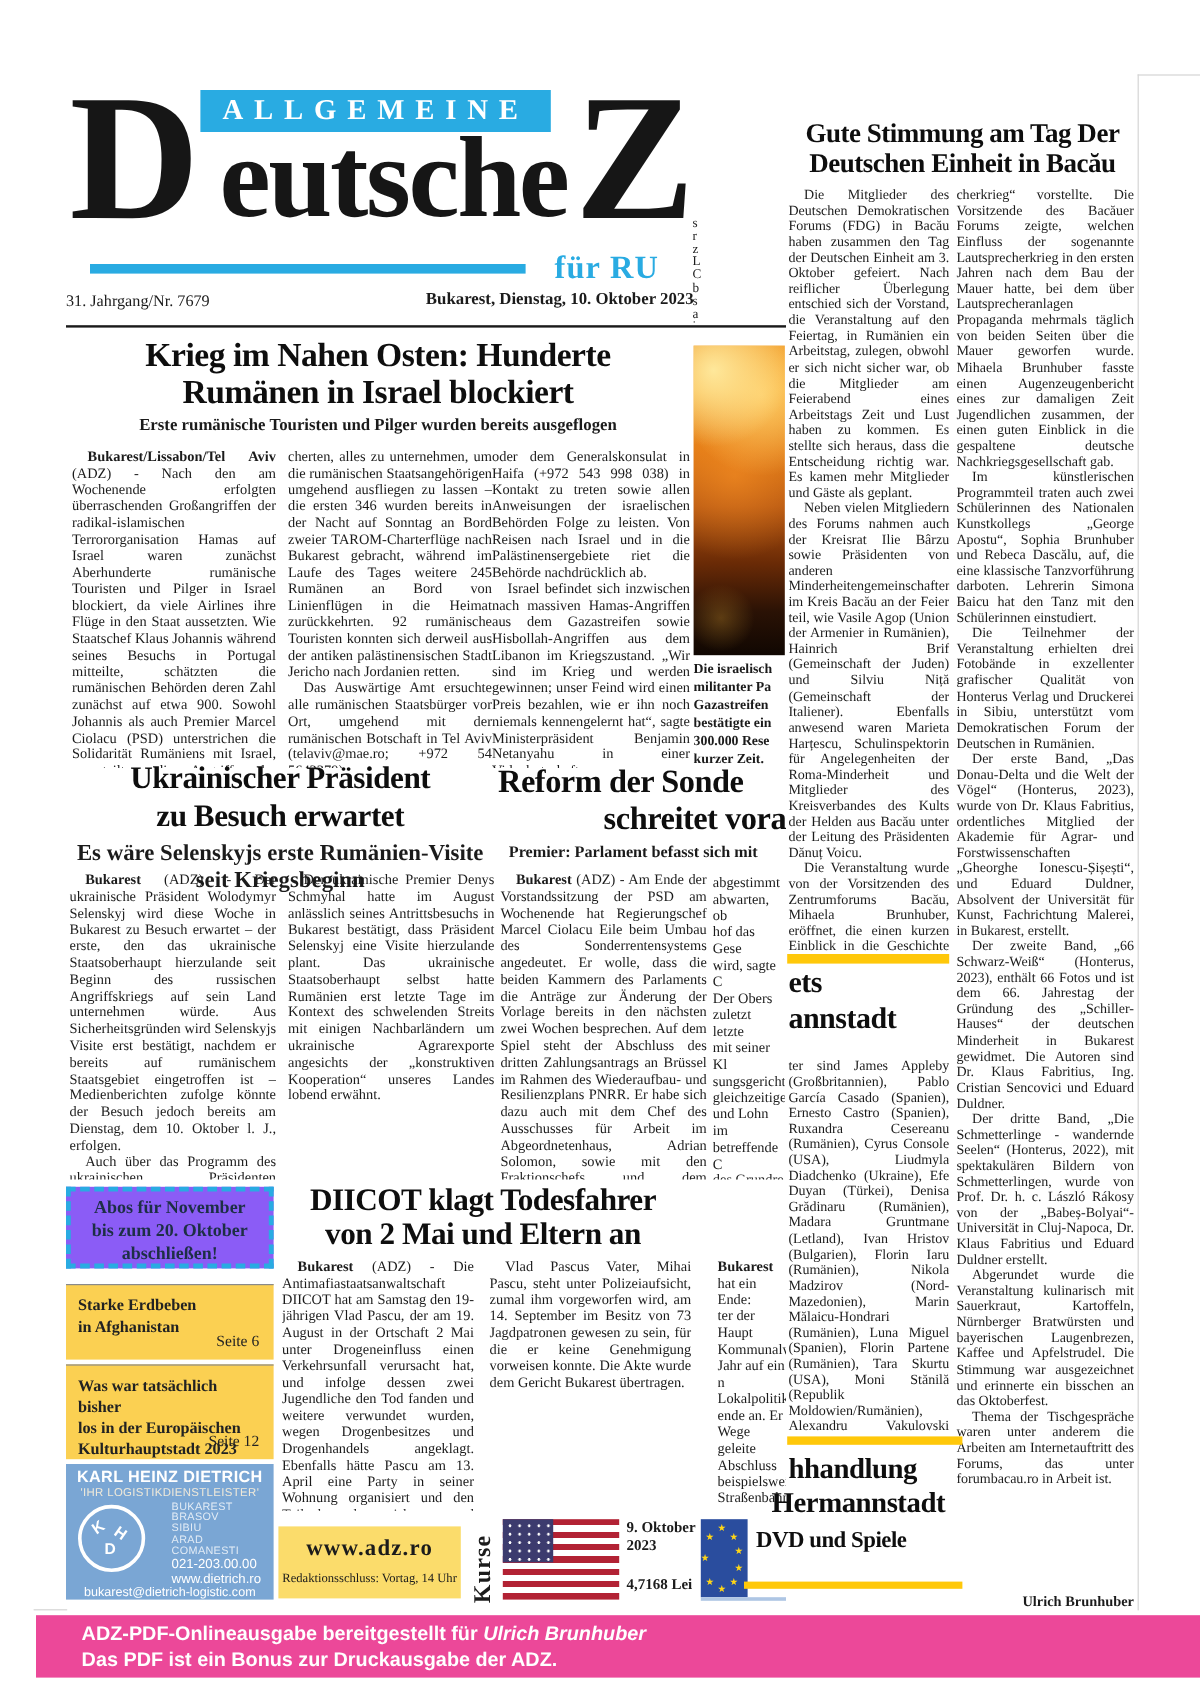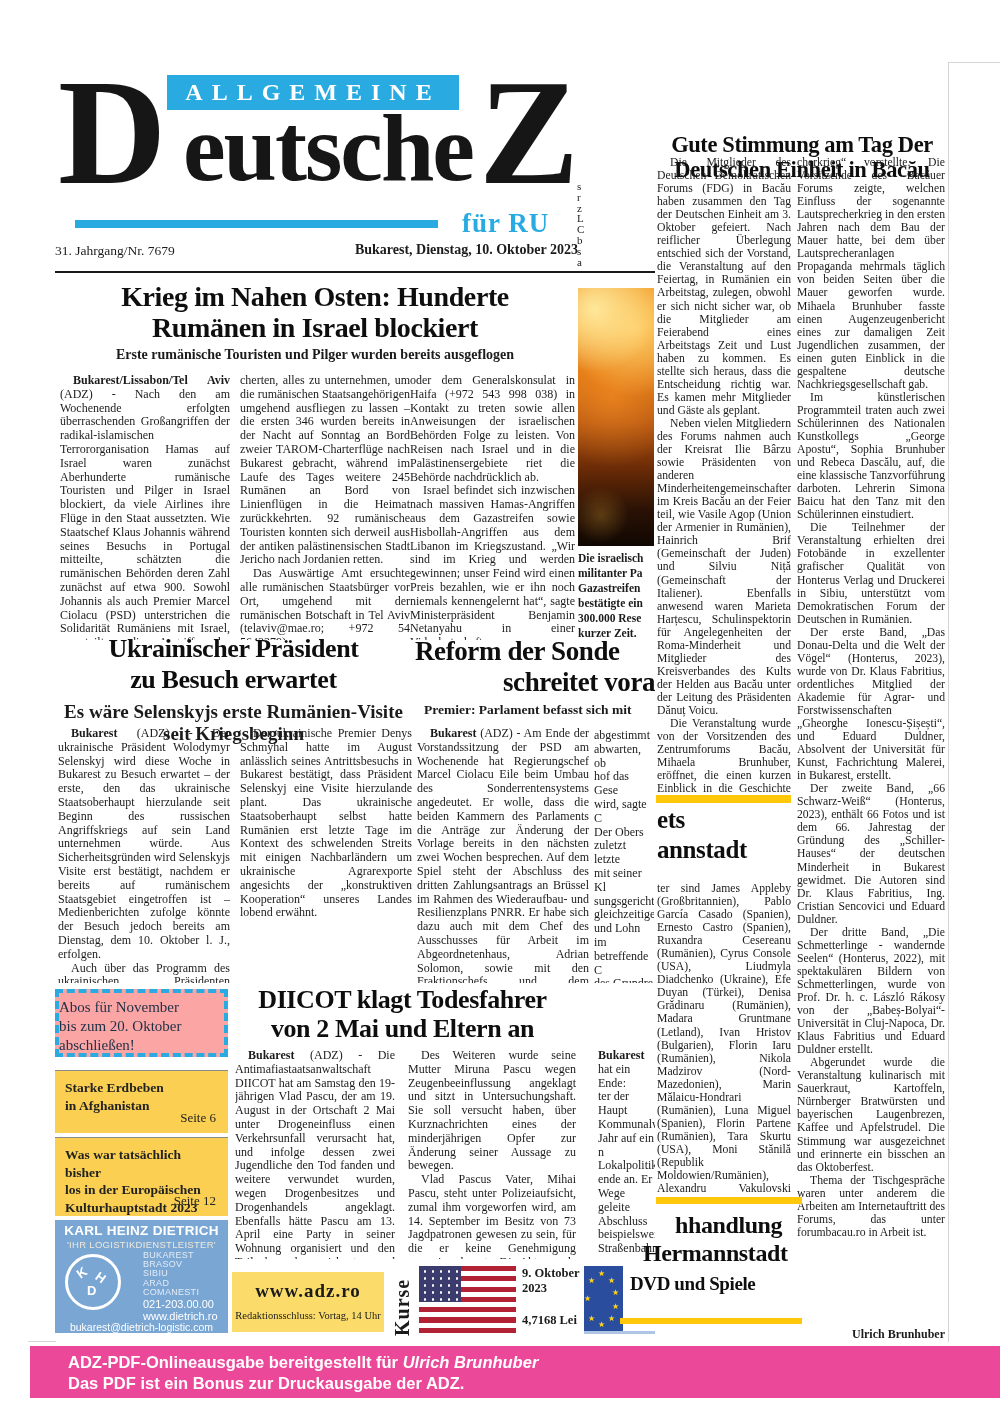--- a/index.html
+++ b/index.html
@@ -46,21 +46,21 @@
   .isr-photo { left:578px; top:288px; width:76px; height:258px;
     background:
       radial-gradient(circle at 22% 8%,  rgba(255,235,160,.95), rgba(255,235,160,0) 26%),
       radial-gradient(circle at 75% 16%, rgba(255,210,110,.85), rgba(255,210,110,0) 30%),
       radial-gradient(circle at 45% 42%, rgba(255,150,40,.55),  rgba(255,150,40,0) 45%),
       radial-gradient(circle at 30% 88%, rgba(255,190,60,.25),  rgba(255,190,60,0) 12%),
       linear-gradient(180deg,#ef9420 0%,#f5a42c 14%,#dd7714 34%,#b35410 52%,#6b2b06 70%,#2a1205 86%,#100702 100%); }
   .isr-caption { left:578px; top:551px; width:77px; height:90px; font-weight:bold; font-size:11.5px; line-height:15px; }
 
   
-  .rail-title { left:657px; top:98px; width:290px; font-size:22.5px; line-height:25px;margin-top:34px; }
+  .rail-title { left:657px; top:98px; width:290px; font-size:22.5px; line-height:25px; }
   .rail-c1 { left:657px; top:156px; width:134px; height:637px; }
   .rail-c2 { left:797px; top:156px; width:148px; height:1168px; }
   .rail-byline { left:797px; top:1327px; width:148px; text-align:right; font-weight:bold; font-size:12px; background:#fff; }
   .bar-gold-1 { left:656px; top:795px;  width:135px; height:8px; }
   .bar-gold-2 { left:656px; top:1197px; width:146px; height:7px; }
   .fest-h1 { left:657px; top:806px; font-size:25px; }
   .fest-h2 { left:657px; top:836px; font-size:25px; }
   .fest-col { left:657px; top:882px; width:134px; height:314px; }
 
   
@@ -77,21 +77,21 @@
   .ref-c2 { left:594px; top:729px; width:60px; height:254px; font-size:12px; line-height:13.8px; }
 
   
   .dii-title { left:230px; top:985px; width:345px; font-size:26px; line-height:29px; }
   .dii-c1 { left:235px; top:1049px; width:160px; height:210px; }
   .dii-c2 { left:408px; top:1049px; width:168px; height:210px; }
   .dii-c3 { left:598px; top:1049px; width:57px; height:208px; font-size:12px; line-height:13.8px; }
 
   
   .abos { left:55px; top:989px; width:173px; height:68px; box-sizing:border-box; border:4px dashed #29ABE2;
-          background:#fca5a5; font-weight:normal; font-size:15px; line-height:19px;
+          background:#8b5cf6; text-align:center; font-weight:bold; font-size:15px; line-height:19px;
           color:#1d2f45; padding-top:5px; }
   .teaser { width:173px; box-sizing:border-box; background:#FBD052; border-top:1px solid #8a8a8a;
             padding:8px 13px 0 10px; font-weight:bold; font-size:13.5px; line-height:17.5px; color:#222; }
   .teaser1 { left:55px; top:1070px; height:63px; }
   .teaser2 { left:55px; top:1137px; height:79px; }
   .teaser .pg { position:absolute; right:12px; bottom:7px; font-weight:normal; font-size:13px; }
   .dietrich { left:55px; top:1220px; width:173px; height:113px; background:#7AA6D4;
               font-family:"Liberation Sans", sans-serif; color:#fff; }
   .d-title { left:0; top:3px; width:100%; text-align:center; font-weight:bold; font-size:13.5px; letter-spacing:.3px; }
   .d-sub   { left:0; top:19px; width:100%; text-align:center; font-size:9.5px; color:#efe9d9; letter-spacing:.3px; }
@@ -113,21 +113,21 @@
                  font-weight:bold; font-size:20px; letter-spacing:1px; }
   .us-flag { left:419px; top:1266px; width:97px; height:67px;
              background:repeating-linear-gradient(180deg,#B22234 0 5.2px,#ffffff 5.2px 10.3px); }
   .us-canton { position:absolute; left:0; top:0; width:42px; height:36px; background-color:#3C3B6E;
                background-image:radial-gradient(circle,#fff 1px,rgba(0,0,0,0) 1.4px);
                background-size:8px 7px; background-position:2px 2px; }
   .kurse-date { left:522px; top:1266px; font-weight:bold; font-size:12.5px; line-height:15px; }
   .kurse-rate { left:522px; top:1313px; font-weight:bold; font-size:12.5px; }
   .eu-flag { left:584px; top:1266px; width:39px; height:65px; background:#2A4D9E; overflow:hidden; }
   .eu-flag i { position:absolute; font-style:normal; font-size:8px; color:#FFD617; line-height:8px; }
-  .book-l1 { left:657px; top:1212px; font-size:24px;margin-left:18px; }
+  .book-l1 { left:657px; top:1212px; font-size:24px; }
   .book-l2 { left:643px; top:1240px; font-size:24px; }
   .book-l3 { left:630px; top:1273px; font-size:19px; }
   .bar-gold-3 { left:620px; top:1318px; width:182px; height:6px; }
   .blue-line { left:584px; top:1331px; width:71px; height:3px; background:#AEC6E4; }
 
   .gold { background:#FFC80A; }
   .cyanbg { background:#29ABE2; }
   .cyantx { color:#29ABE2; }
 
   .banner { left:30px; top:1346px; width:970px; height:52px; background:#ec4899; color:#fff;
@@ -270,21 +270,20 @@
 
   <div>
     <div class="abs dii-title hl ctr">
       <div>DIICOT klagt Todesfahrer</div>
       <div>von 2 Mai und Eltern an</div>
     </div>
     <div class="abs dii-c1 col news">
       <p><span class="lead">Bukarest</span><span> (ADZ) - Die Antimafiastaatsanwaltschaft DIICOT hat am Samstag den 19-jährigen Vlad Pascu, der am 19. August in der Ortschaft 2 Mai unter Drogeneinfluss einen Verkehrsunfall verursacht hat, und infolge dessen zwei Jugendliche den Tod fanden und weitere verwundet wurden, wegen Drogenbesitzes und Drogenhandels angeklagt. Ebenfalls hätte Pascu am 13. April eine Party in seiner Wohnung organisiert und den Teilnehmenden riskante und hochriskante Drogen zur Verfügung gestellt.</span></p>
     </div>
     <div class="abs dii-c2 col news">
-      <p>Des Weiteren wurde seine Mutter Miruna Pascu wegen Zeugenbeeinflussung angeklagt und sitzt in Untersuchungshaft. Sie soll versucht haben, über Kurznachrichten eines der minderjährigen Opfer zur Änderung seiner Aussage zu bewegen.</p>
       <p>Vlad Pascus Vater, Mihai Pascu, steht unter Polizeiaufsicht, zumal ihm vorgeworfen wird, am 14. September im Besitz von 73 Jagdpatronen gewesen zu sein, für die er keine Genehmigung vorweisen konnte. Die Akte wurde dem Gericht Bukarest übertragen.</p>
     </div>
     <div class="abs dii-c3 frag"><span class="lead">Bukarest</span><span>
 hat ein Ende:
 ter der Haupt
 Kommunalw
 Jahr auf ein n
 Lokalpolitik
 ende an. Er
 Wege geleite

